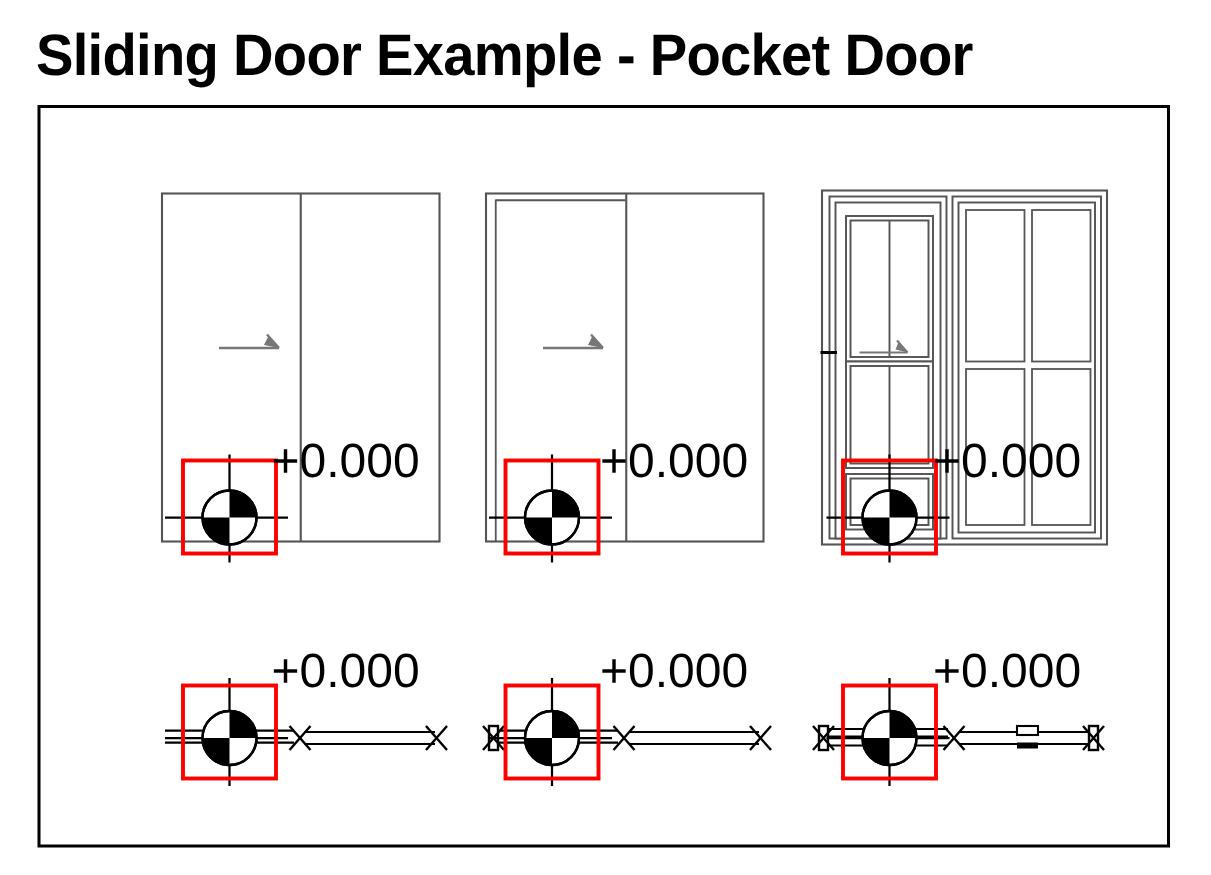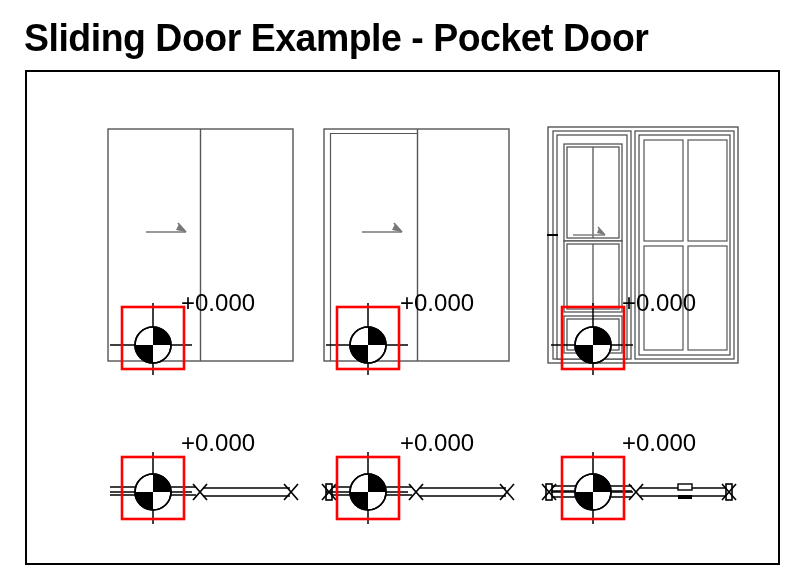--- a/index.html
+++ b/index.html
@@ -42,21 +42,21 @@
     position: absolute;
     left: 0;
     top: 0;
     width: 807px;
     height: 583px;
     pointer-events: none;
   }
   .elev-label {
     position: absolute;
     font-family: "Liberation Sans", sans-serif;
-    font-size: 24px;
+    font-size: 32px;
     color: #000000;
     white-space: nowrap;
     line-height: 1;
   }
 </style>
 </head>
 <body>
 
 <div id="page-title">Sliding Door Example - Pocket Door</div>
 

